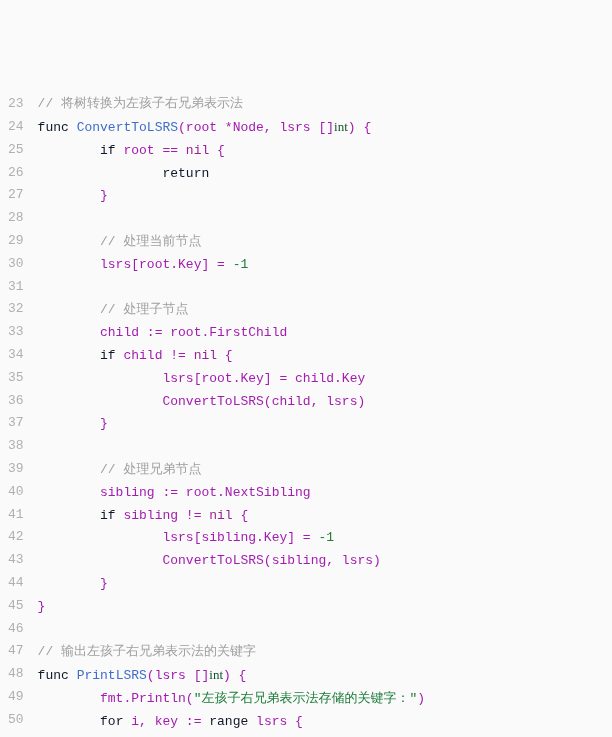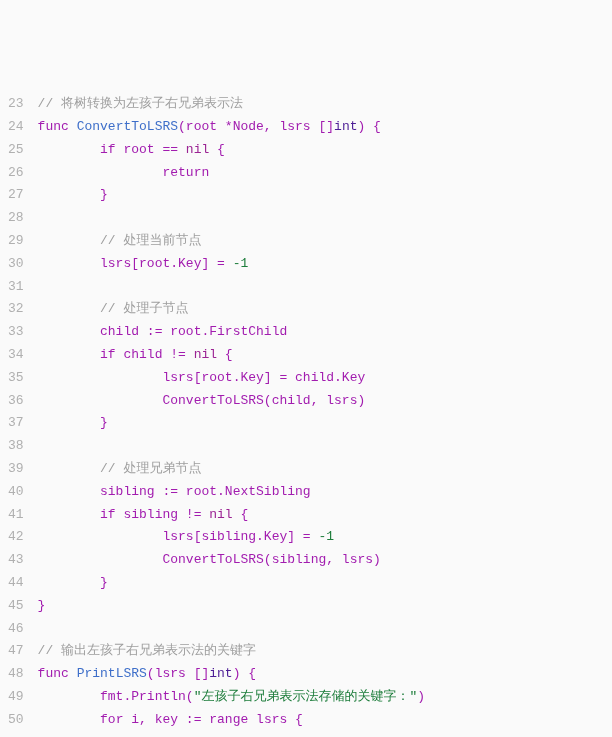--- a/index.html
+++ b/index.html
@@ -20,24 +20,24 @@
       color: #b0b0b0;
       padding-right: 14px;
       padding-left: 8px;
       user-select: none;
       min-width: 36px;
     }
     .code-area {
       flex: 1;
     }
     .tok-comment { color: #9e9e9e; }
-    .tok-keyword { color: #a21caf; }
+    .tok-keyword { color: #0f172a; }
     .tok-builtin { color: #9b2393; margin-top: 11px; }
     .tok-funcname { color: #3d6ec9; }
-    .tok-type { color: #4c1d95; }
+    .tok-type { color: #14532d; font-family: Liberation Serif, serif; }
     .tok-number { color: #1c7c3a; }
     .tok-string { color: #1c7c3a; }
     .tok-ident { color: #a21caf; }
   </style>
 </head>
 <body>
 
 
 
 <div class="code-container">

